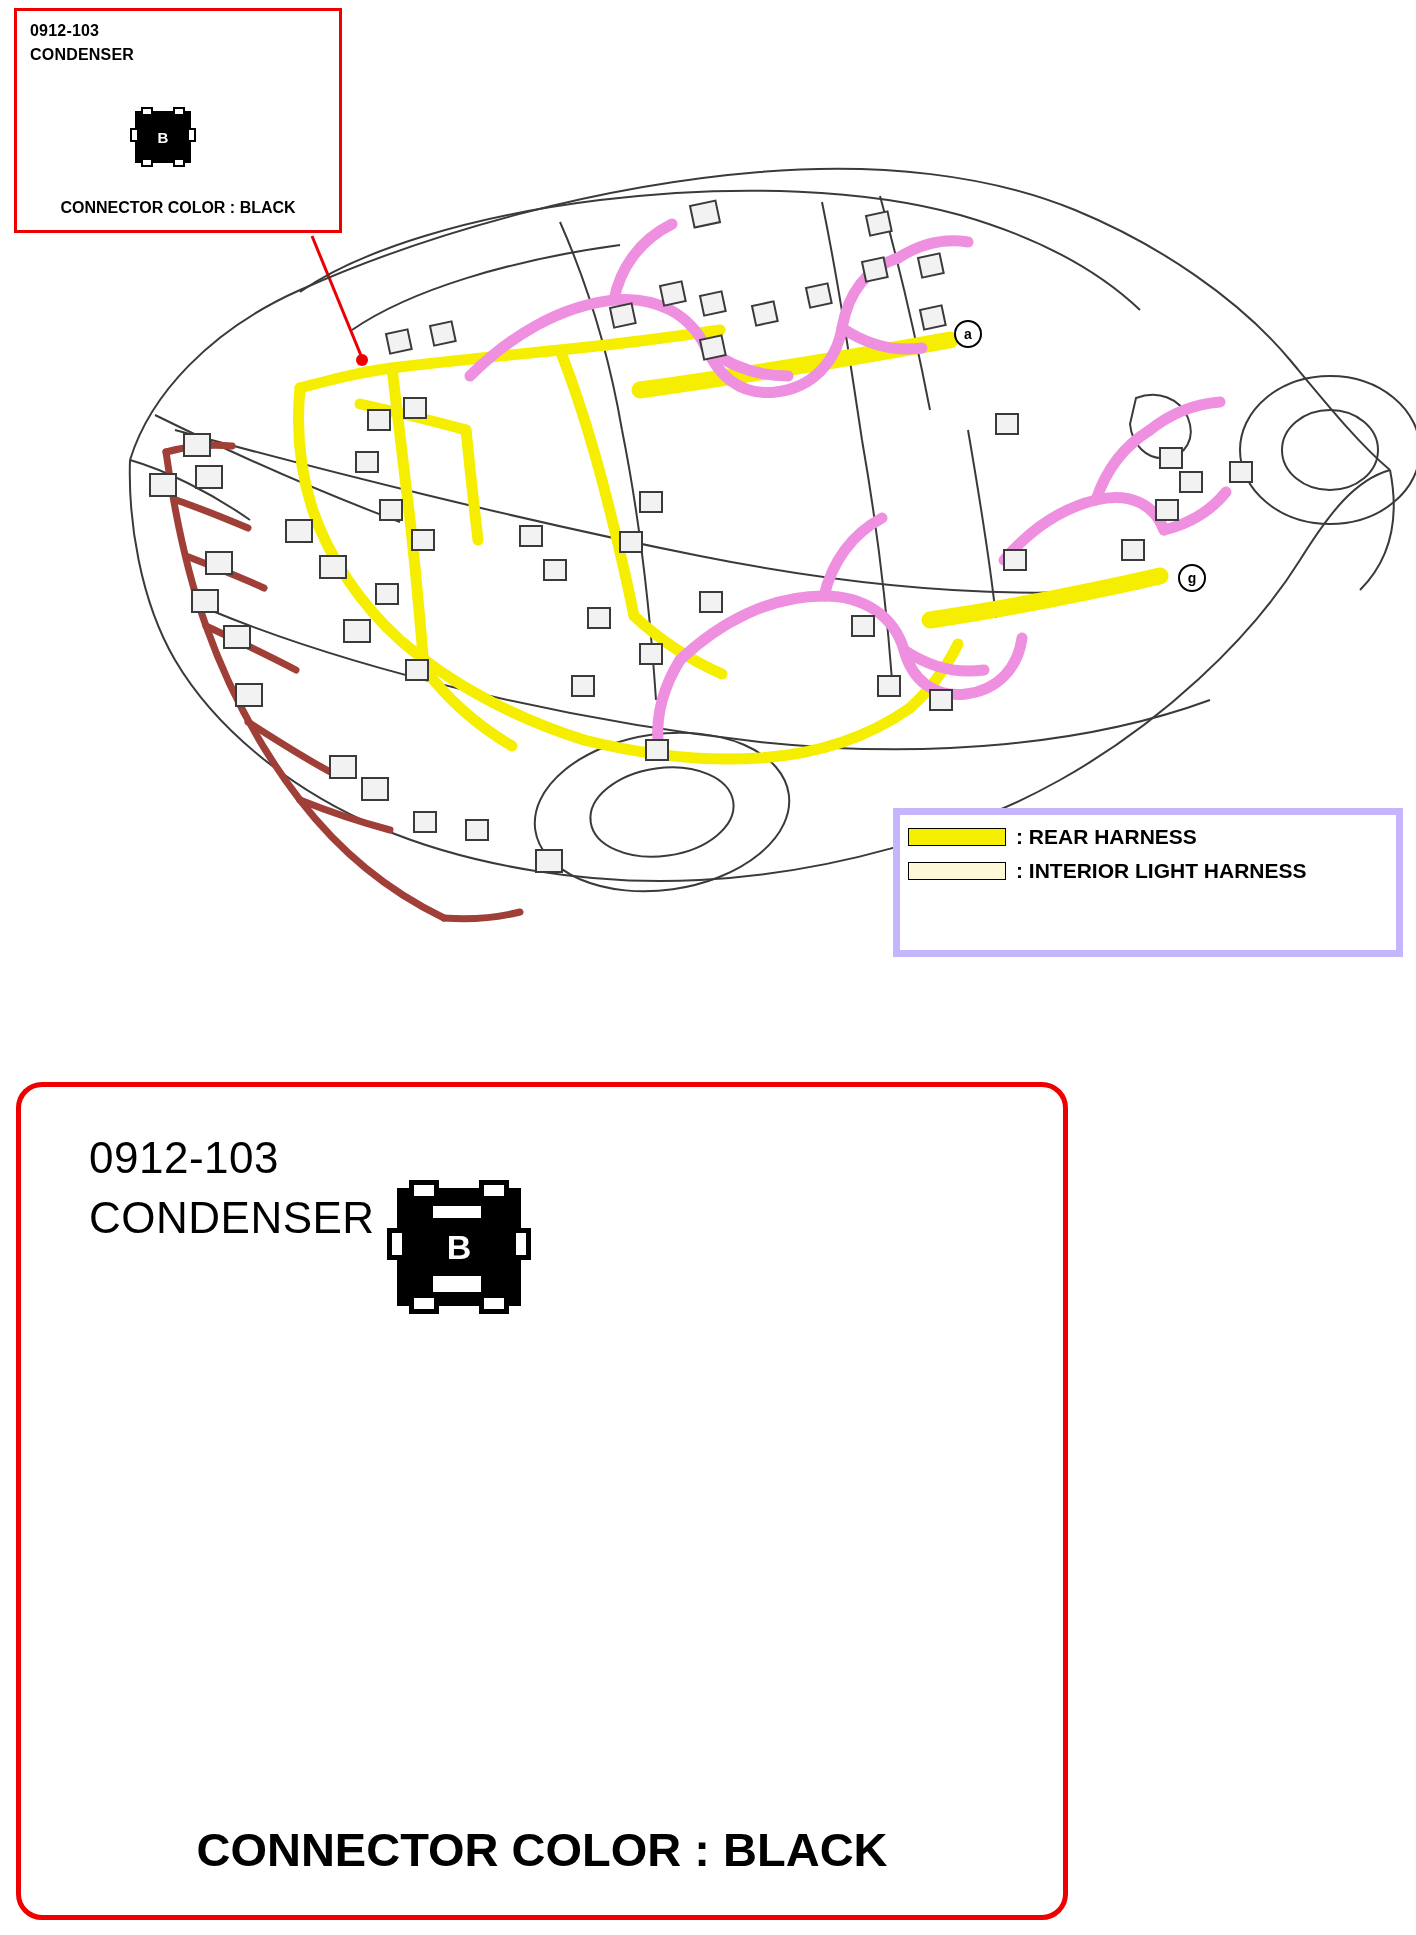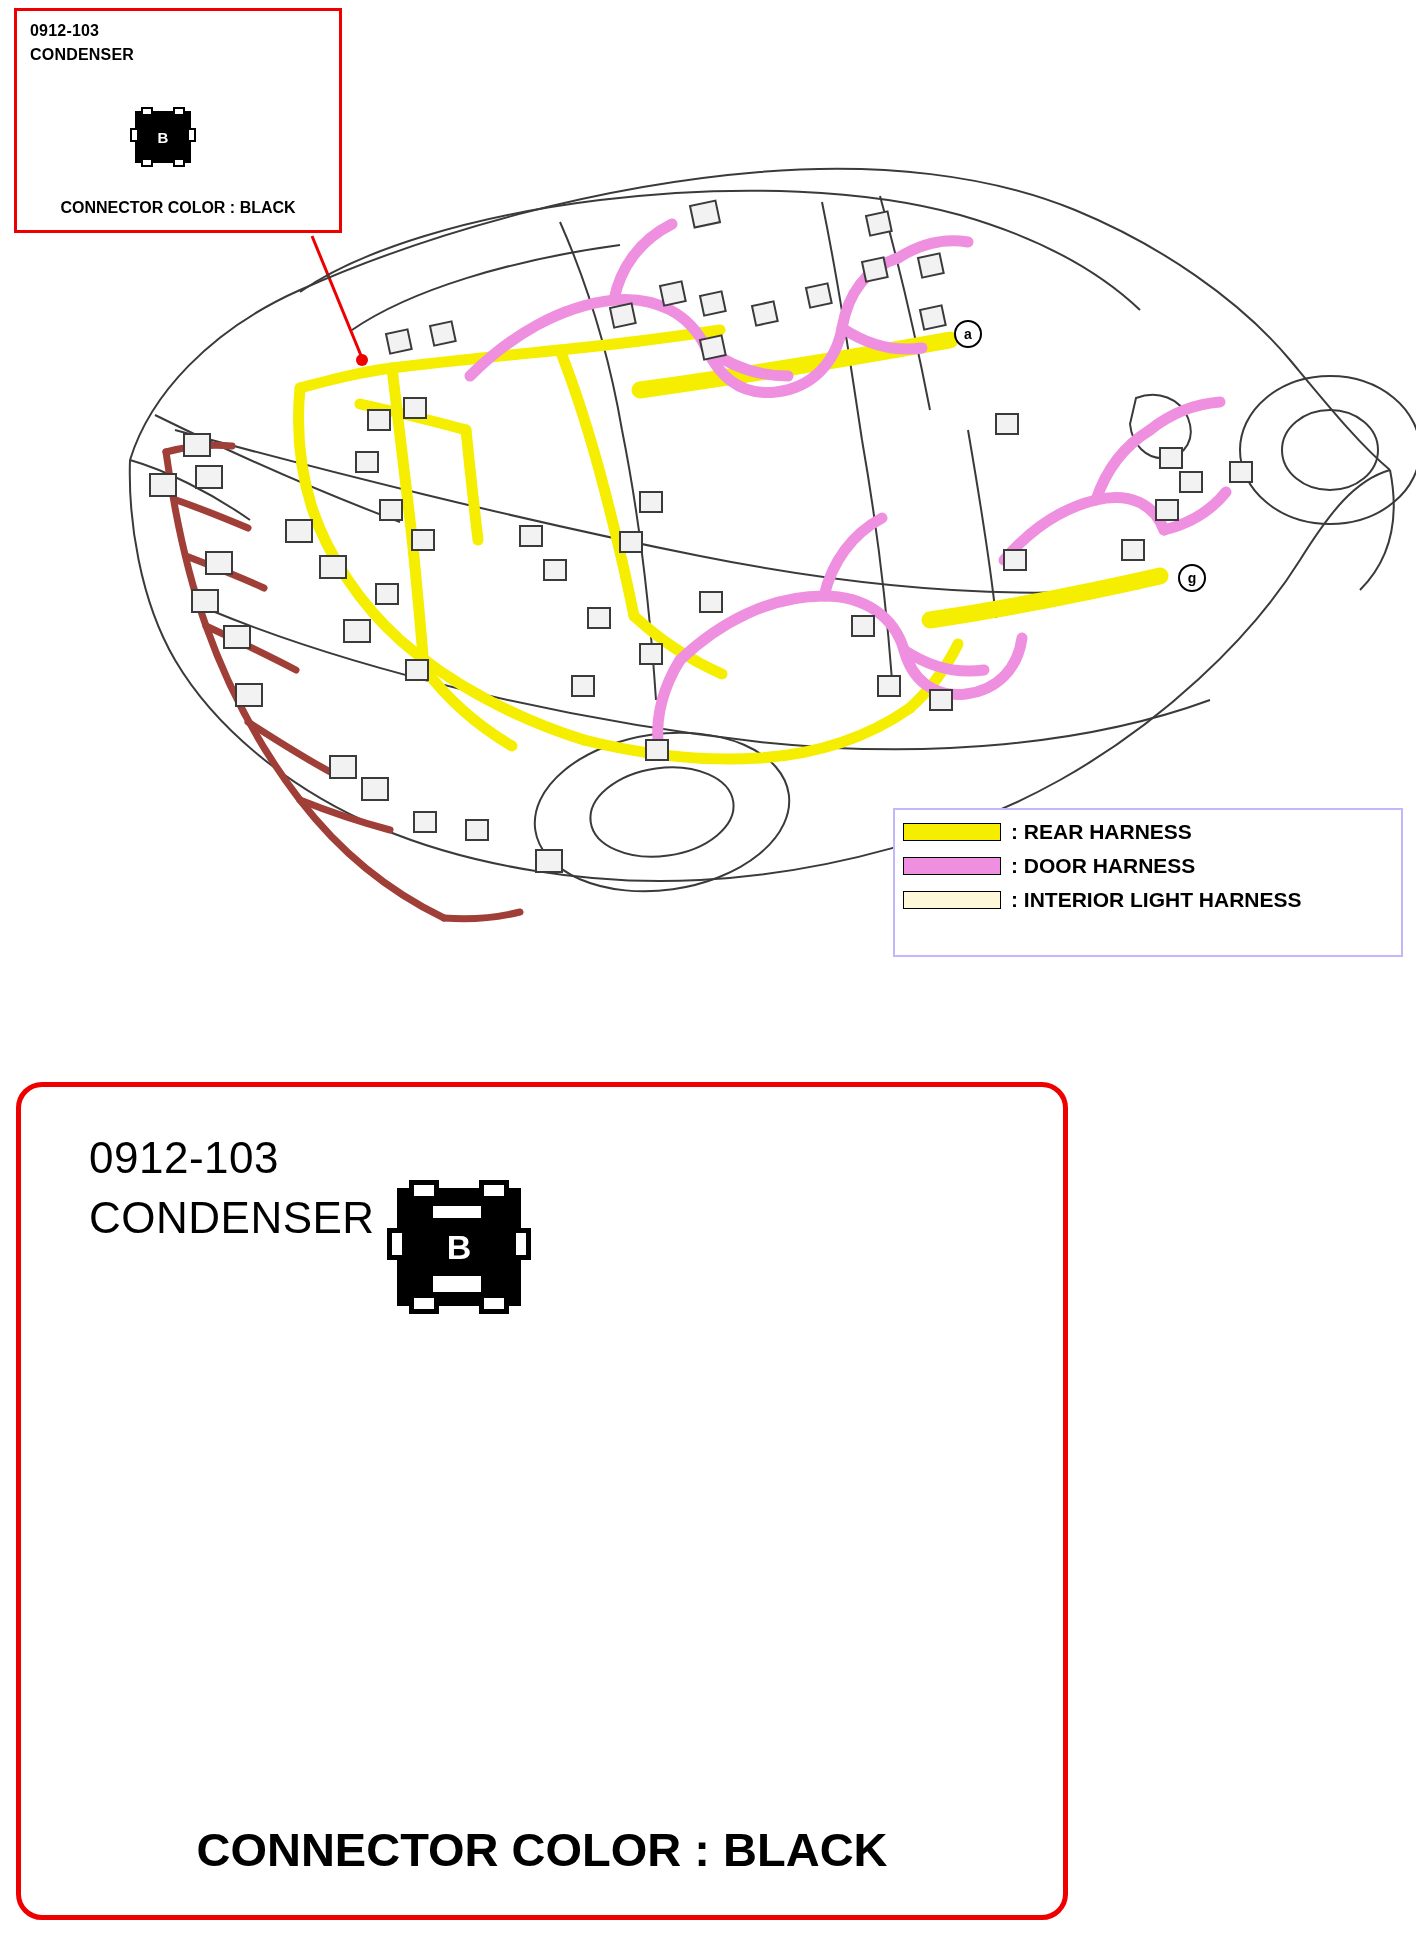--- a/index.html
+++ b/index.html
@@ -108,21 +108,21 @@
     pointer-events: none;
   }
 
   
   #legend {
     position: absolute;
     left: 893px;
     top: 808px;
     width: 510px;
     height: 149px;
-    border: 2px solid #c4b5fd;
+    border: 7px solid #c4b5fd;
     background: #ffffff;
     box-sizing: border-box;
     padding: 5px 8px;
   }
   .legend-row {
     display: flex;
     align-items: center;
     height: 34px;
   }
   .legend-swatch {
@@ -391,24 +391,20 @@
     <text x="1192" y="583" text-anchor="middle" font-family="Liberation Sans, sans-serif" font-size="14" font-weight="bold" fill="#000000">g</text>
   </g>
 </svg>
 
 <div id="legend">
   <div class="legend-row">
     <div class="legend-swatch" style="background:#f5ee00"></div>
     <div class="legend-label">: REAR HARNESS</div>
   </div>
   <div class="legend-row">
-    <div class="legend-swatch" style="background:#ee8fe0"></div>
-    <div class="legend-label">: DOOR HARNESS</div>
-  </div>
-  <div class="legend-row">
     <div class="legend-swatch" style="background:#fdf8d8"></div>
     <div class="legend-label">: INTERIOR LIGHT HARNESS</div>
   </div>
 </div>
 
 <div id="detail-panel">
   <div class="code">0912-103</div>
   <div class="name">CONDENSER</div>
   <div class="colorline">CONNECTOR COLOR : BLACK</div>
 </div>

